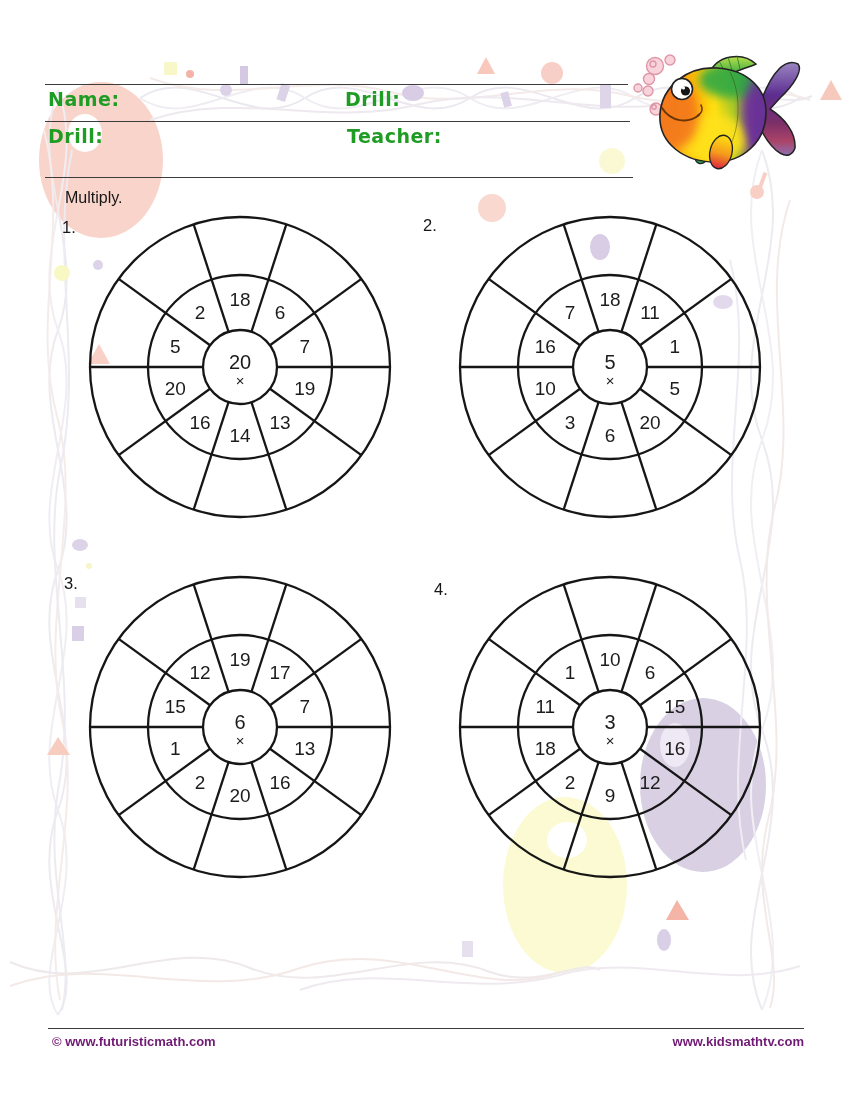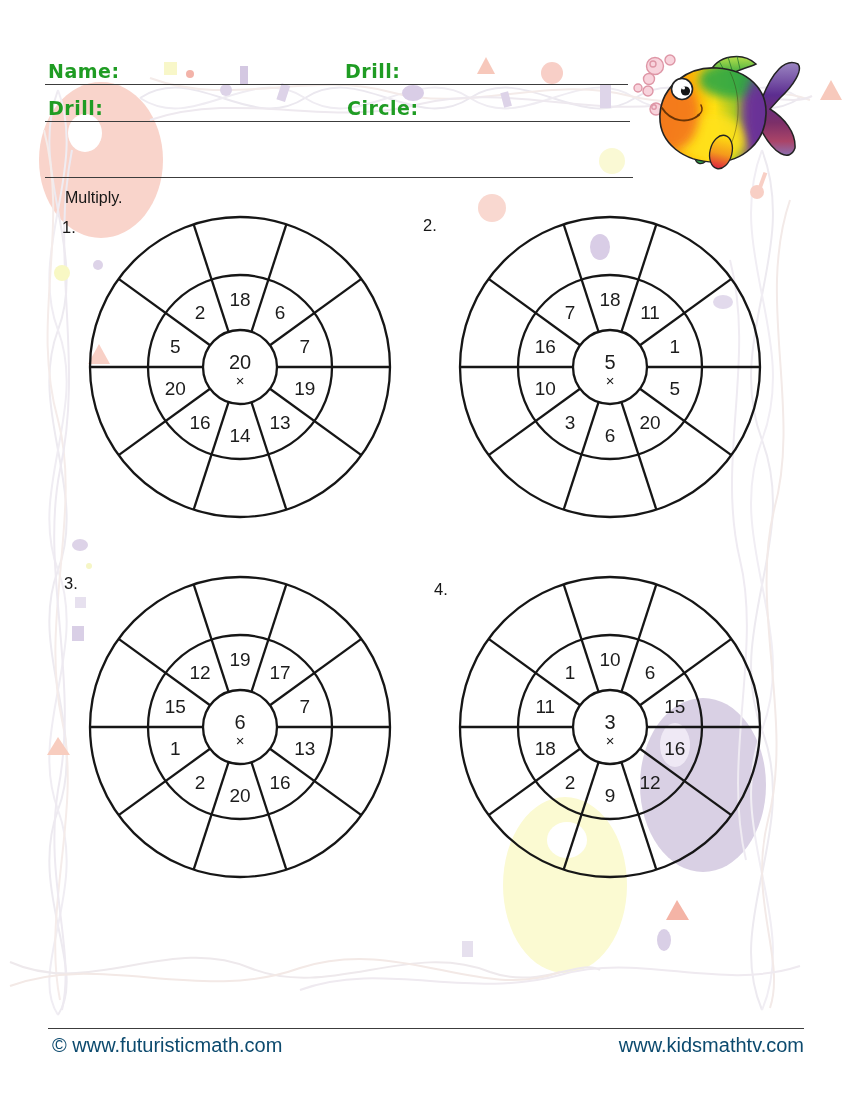--- a/index.html
+++ b/index.html
@@ -1,27 +1,27 @@
 <!DOCTYPE html>
 <html style="--label-green: #1f9c23; --title-blue: #1b76bd; --ink: #161616;"><head>
 <meta charset="utf-8">
 <style>
   html,body{margin:0;padding:0;background:#fff;}
   .page{position:relative;width:850px;height:1100px;background:#ffffff;overflow:hidden;
         font-family:"Liberation Sans",sans-serif;color:#1a1a1a;}
   .abs{position:absolute;}
   .bg-decor{position:absolute;left:0;top:0;width:850px;height:1100px;}
   .field-label{font-family:"DejaVu Sans",sans-serif;font-weight:bold;font-size:19px;
-               color:var(--label-green,#1f9c23);letter-spacing:.5px;}
+               color:var(--label-green,#1f9c23);letter-spacing:.5px;margin-top:28px;}
   .hline{border-top:1.6px solid #3c3c3c;height:0;}
   .page-title{font-family:"DejaVu Sans",sans-serif;font-weight:bold;font-size:37px;
               color:var(--title-blue,#1b76bd);text-align:center;letter-spacing:1px;}
   .instruction{font-size:16px;color:#161616;}
   .qlabel{font-size:16.5px;color:#161616;}
-  .footer-text{font-size:20px;color:#0c4a6e;}
+  .footer-text{font-size:13px;color:#701a75;font-weight:bold;}
   svg.drill-circle{position:absolute;width:310px;height:310px;overflow:visible;}
   .ring{fill:none;stroke:#161616;stroke-width:2.3;}
   .sector-num{font-family:"Liberation Sans",sans-serif;font-size:19px;fill:#1c1c1c;
               text-anchor:middle;dominant-baseline:central;}
   .center-num{font-family:"Liberation Sans",sans-serif;font-size:20px;fill:#1c1c1c;
               text-anchor:middle;dominant-baseline:central;}
   .op-sign{font-family:"Liberation Sans",sans-serif;font-size:15px;fill:#1c1c1c;
            text-anchor:middle;dominant-baseline:central;}
   .braid{fill:none;stroke-width:2;}
 </style>
@@ -85,21 +85,21 @@
       <path d="M666,920 L677,900 L689,920 Z" fill="#f4b4a6"></path>
       <ellipse cx="664" cy="940" rx="7" ry="11" fill="#d9cfe6"></ellipse>
       <rect x="462" y="941" width="11" height="16" fill="#e6e0ee"></rect>
     </g>
   </svg>
 
   <div class="abs field-label" style="left:48px;top:60px;">Name:</div>
   <div class="abs field-label" style="left:345px;top:60px;">Drill:</div>
   <div class="abs hline" style="left:45px;top:84px;width:583px;"></div>
   <div class="abs field-label" style="left:48px;top:97px;">Drill:</div>
-  <div class="abs field-label" style="left:347px;top:97px;">Circle:</div>
+  <div class="abs field-label" style="left:347px;top:97px;">Teacher:</div>
   <div class="abs hline" style="left:45px;top:121px;width:585px;"></div>
 
   <div class="abs hline" style="left:45px;top:177px;width:588px;"></div>
 
   <div class="abs instruction" style="left:65px;top:189px;">Multiply.</div>
 
   <svg class="abs" style="left:633px;top:52px;width:172px;height:126px;overflow:visible;" viewBox="0 0 172 126">
     <defs>
       <linearGradient id="bodyGrad" x1="0" y1="0" x2="1" y2="0">
         <stop offset="0" stop-color="#ff8c1e"></stop>

